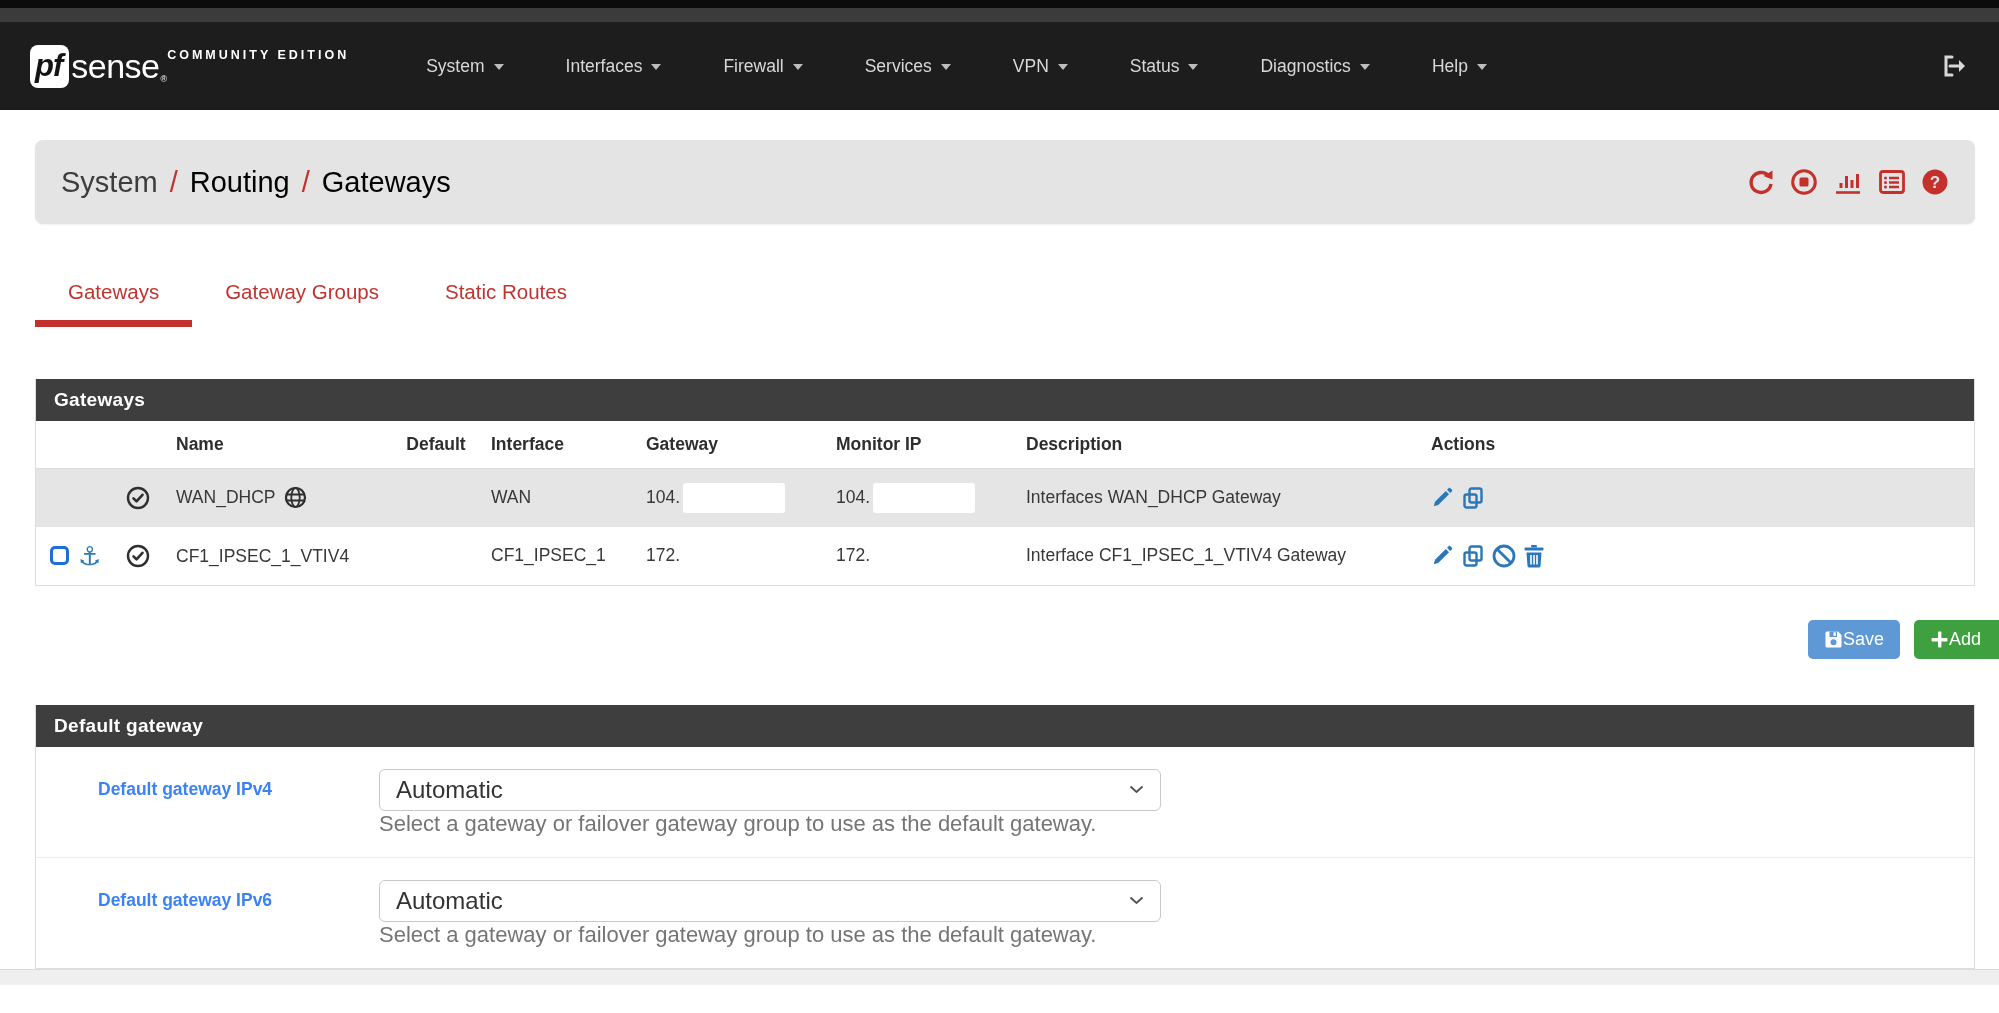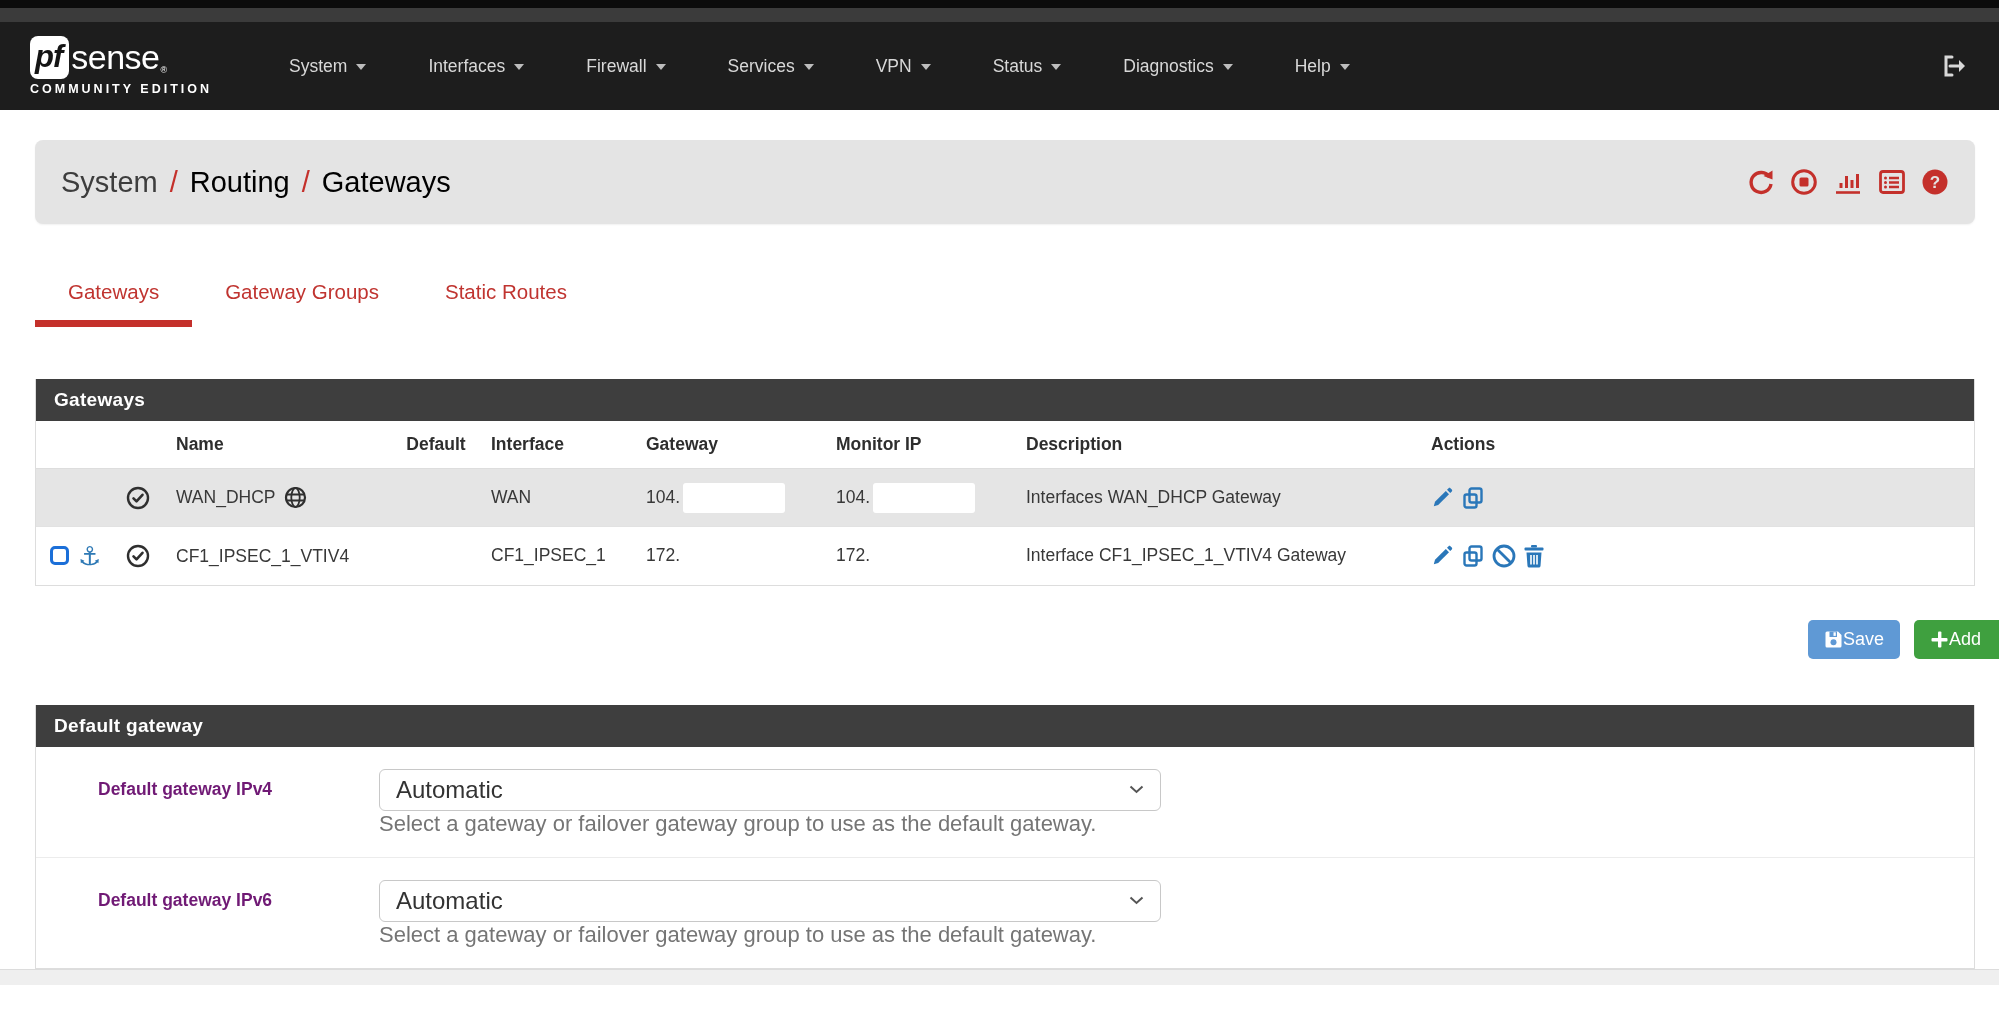--- a/index.html
+++ b/index.html
@@ -5,21 +5,21 @@
   * { box-sizing: border-box; margin: 0; padding: 0; }
   html,body { width:1999px; height:1013px; overflow:hidden; background:#fff;
     font-family:"Liberation Sans","DejaVu Sans",sans-serif; }
 
   
   .top-hairline { height:8px; background:#0b0b0b; }
   .top-strip    { height:14px; background:#3b3b3b; }
 
   
   .navbar { height:88px; background:#1d1d1d; display:flex; align-items:center; padding:0 30px; }
-  .logo { display:flex; flex-direction:column; margin-right:46px; }
+  .logo { display:flex; flex-direction:row; margin-right:46px; }
   .logo-row { display:flex; align-items:center; }
   .pf-badge { background:#fff; color:#141414; border-radius:8px; font-weight:900; font-style:italic;
     font-size:31px; line-height:1; padding:5px 7px 7px 5px; letter-spacing:-1px; }
   .logo-sense { color:#fff; font-weight:400; font-size:34px; letter-spacing:-0.5px; margin-left:2px; }
   .logo-reg { color:#fff; font-size:9px; align-self:flex-end; margin:0 0 4px 1px; }
   .logo-sub { color:#fff; font-size:12.5px; font-weight:600; letter-spacing:3px; margin-top:3px; }
   .nav-items { display:flex; align-items:center; }
   .nav-item { color:#d8d8d8; font-size:17.5px; padding:0 31px; cursor:pointer; white-space:nowrap; }
   .caret { display:inline-block; margin-left:9px; border-left:5px solid transparent;
     border-right:5px solid transparent; border-top:6px solid #bdbdbd; vertical-align:middle; }
@@ -68,21 +68,21 @@
   .btn { display:inline-flex; align-items:center; color:#fff; font-size:18px;
     border:none; border-radius:5px; padding:9px 16px; cursor:pointer;
     font-family:"Liberation Sans","DejaVu Sans",sans-serif; }
   .btn-save { background:#5f99d5; }
   .btn-add  { background:#3fa03f; margin-left:14px; padding-right:28px; margin-right:-10px; }
 
   
   .dg-panel { margin-top:46px; }
   .form-row { display:flex; padding:22px 0 20px; }
   .form-row.first { border-bottom:1px solid #ececec; }
-  .form-label { width:343px; padding:10px 20px 0 62px; font-weight:bold; font-size:17.5px; color:#701a75; }
+  .form-label { width:343px; padding:10px 20px 0 62px; font-weight:bold; font-size:17.5px; color:#3b82f6; }
   .form-field { width:782px; }
   .select-box { height:42px; background:#fff; border:1px solid #c8c8c8; border-radius:6px;
     display:flex; align-items:center; padding:0 16px; font-size:24px; color:#333; cursor:pointer;gap:32px; }
   .select-box svg { margin-left:auto; }
   .help { color:#757575; font-size:22px; }
 
   .bottom-strip { height:16px; background:#efefef; border-top:1px solid #dcdcdc; margin-top:0; }
 </style>
 </head>
 <body>

